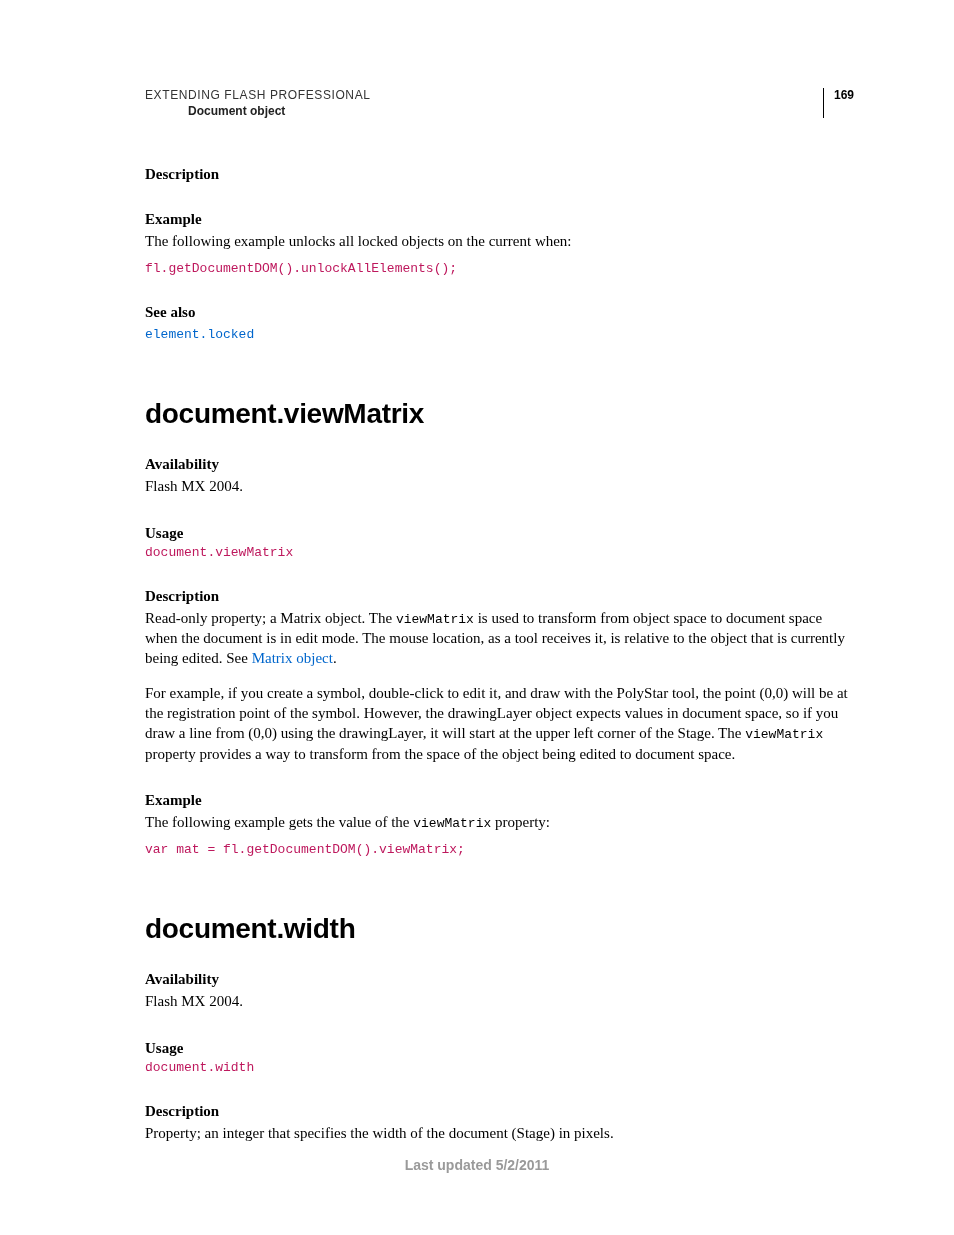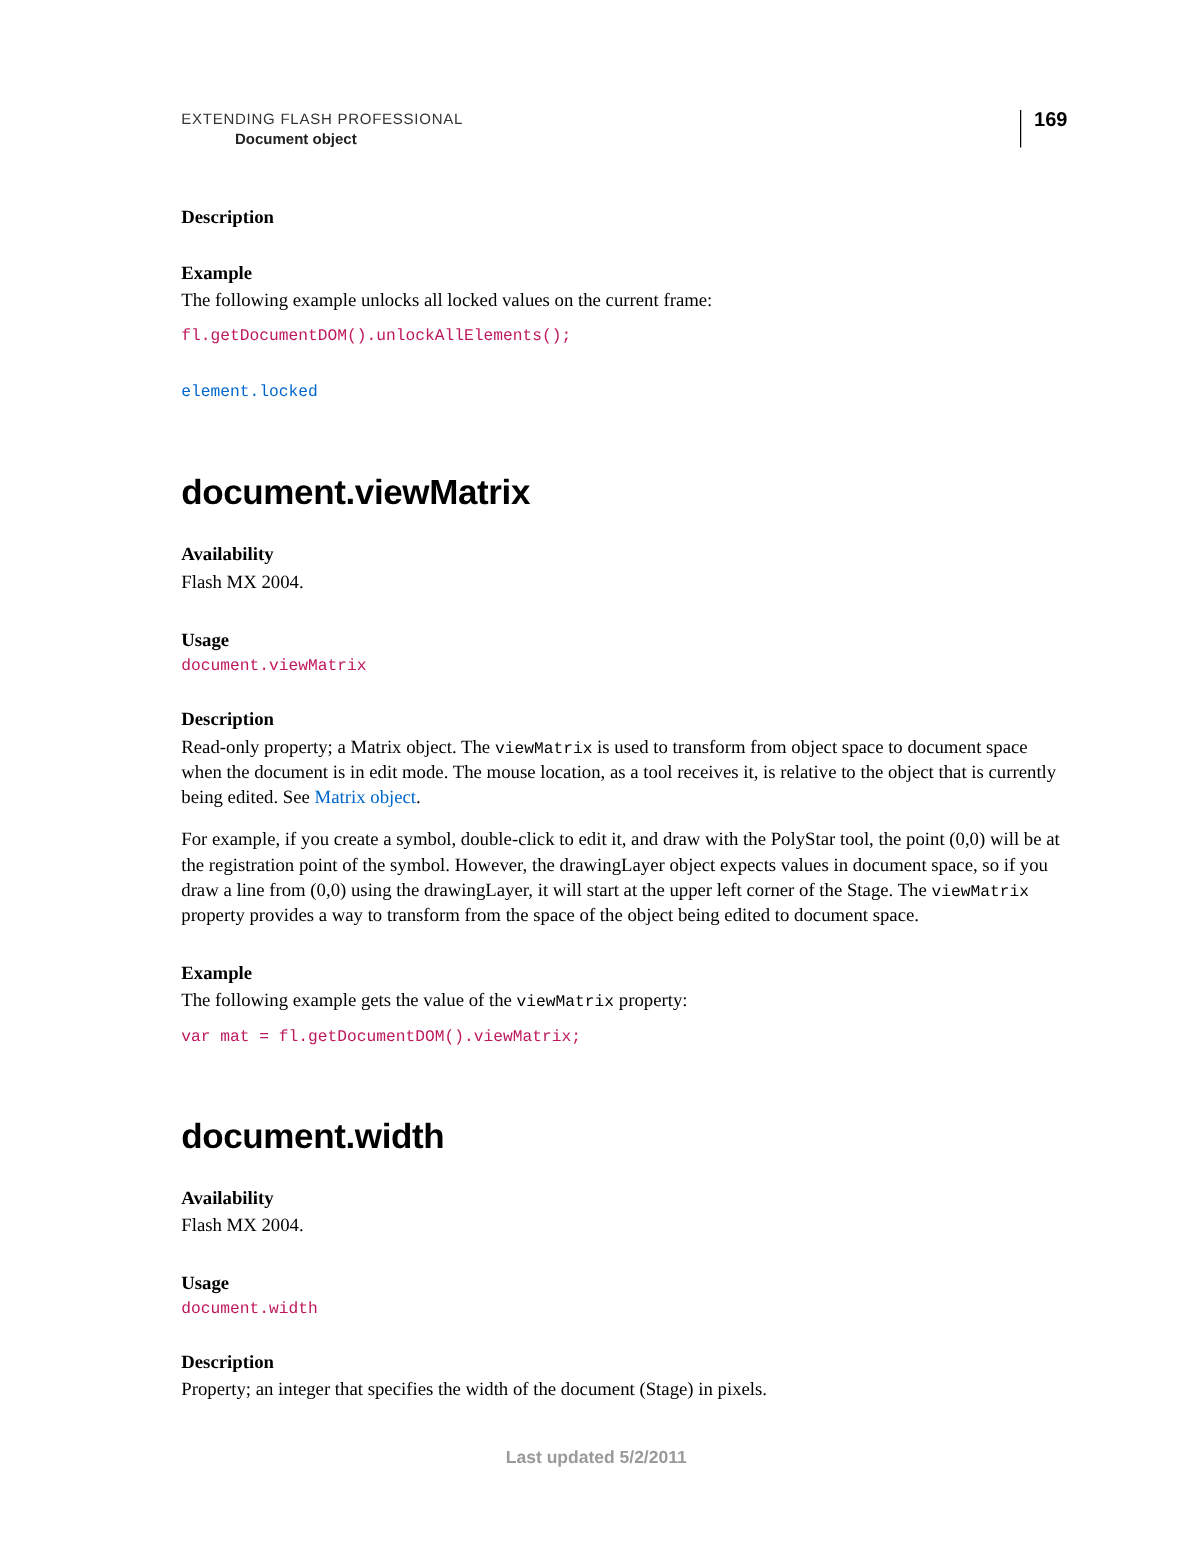--- a/index.html
+++ b/index.html
@@ -38,21 +38,21 @@
   }
   .page-num-wrap {
     border-left: 1.5px solid #000;
     padding-left: 10px;
     height: 30px;
     display: flex;
     align-items: flex-start;
   }
   .page-num {
     font-family: "Myriad Pro", "Helvetica Neue", Arial, sans-serif;
-    font-size: 16px;
+    font-size: 12px;
     font-weight: 700;
   }
   .section-label {
     font-family: "Minion Pro", "Times New Roman", Georgia, serif;
     font-weight: 700;
     font-size: 15px;
     color: #000;
     margin-top: 0;
   }
   .body-text {
@@ -120,25 +120,26 @@
       <span class="page-num">169</span>
     </div>
   </div>
 
   <div class="block">
     <div class="section-label">Description</div>
   </div>
 
   <div class="block-tight">
     <div class="section-label">Example</div>
-    <div class="body-text">The following example unlocks all locked values on the current frame:</div>
+    <div class="body-text">The following example unlocks all locked objects on the current when:</div>
     <div class="code-block">fl.getDocumentDOM().unlockAllElements();</div>
   </div>
 
   <div class="block" style="margin-top:28px;">
+    <div class="section-label">See also</div>
     <div style="margin-top:3px;">
       <a class="link">element.locked</a>
     </div>
   </div>
 
   <h1 class="api-title">document.viewMatrix</h1>
 
   <div class="block">
     <div class="section-label">Availability</div>
     <div class="body-text">Flash MX 2004.</div>

